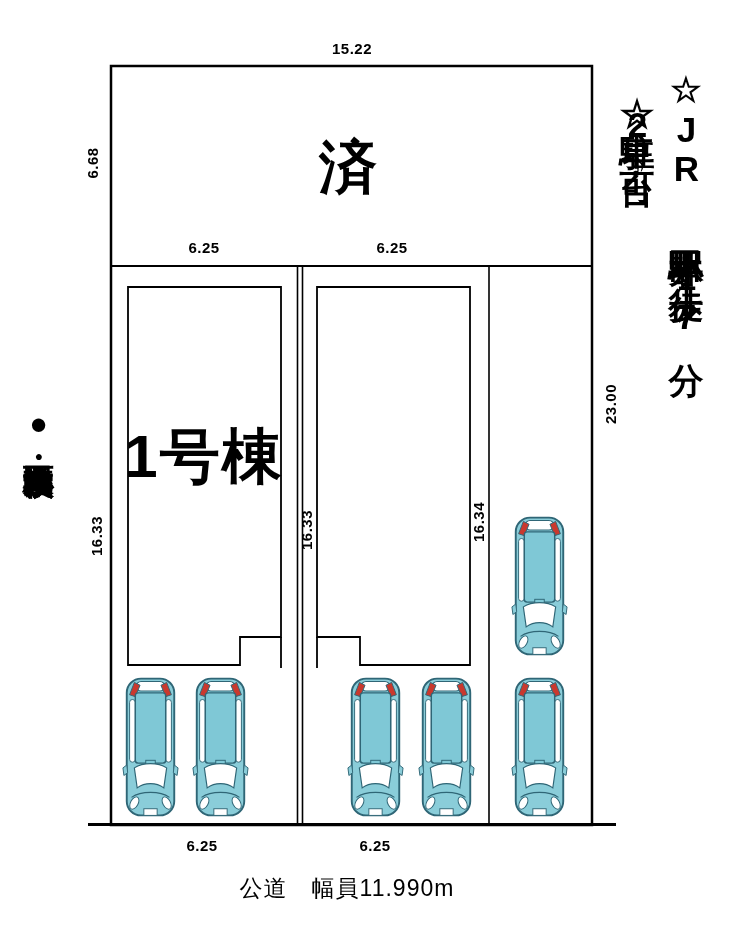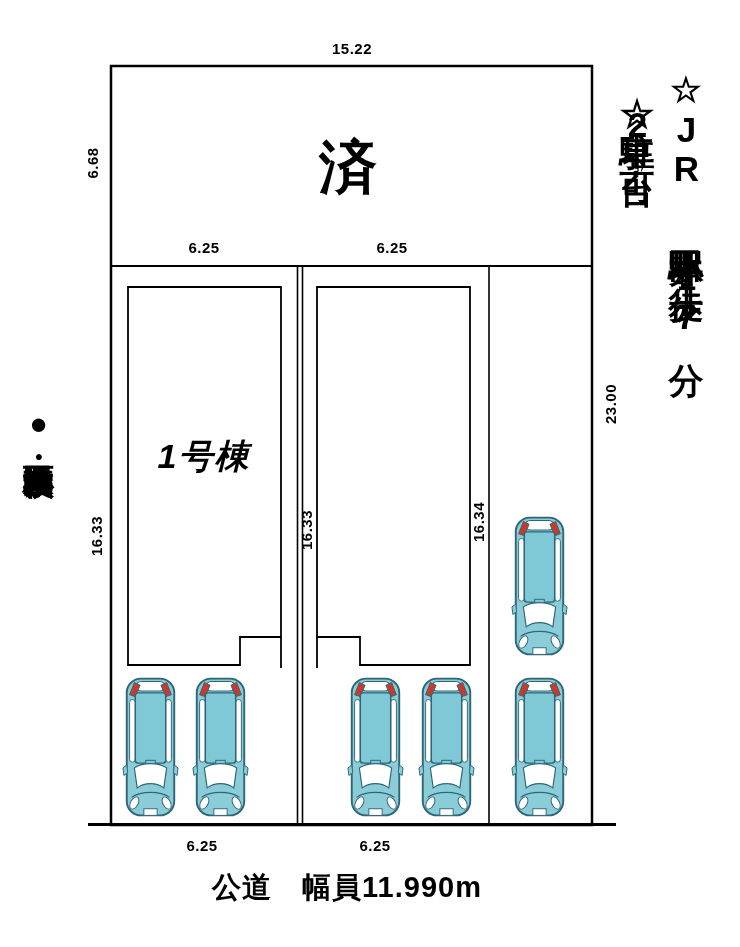--- a/index.html
+++ b/index.html
@@ -8,22 +8,22 @@
     font-family:"Liberation Sans", sans-serif; overflow:hidden; color:#000;
   }
   svg.layer { position:absolute; left:0; top:0; }
   .label {
     position:absolute; transform:translate(-50%,-50%);
     white-space:nowrap; color:#000; text-align:center;
   }
   .dim  { font-size:15px; font-weight:bold; letter-spacing:0.5px; }
   .rot  { transform:translate(-50%,-50%) rotate(-90deg); }
   .sold { font-size:58px; font-weight:bold; }
-  .bldg { font-size:34px; font-weight:bold; letter-spacing:2px;font-style:italic; }
-  .road { font-size:29px; font-weight:bold; letter-spacing:1px; }
+  .bldg { font-size:60px; font-weight:bold; letter-spacing:2px; }
+  .road { font-size:23px; font-weight:normal; letter-spacing:1px; }
   .vnote {
     position:absolute; writing-mode:vertical-rl; text-orientation:upright;
     font-weight:bold; line-height:1; color:#000; white-space:nowrap;
   }
   .schools { left:23px;  top:406px; font-size:31px; }
   .station { left:669px; top:70px;  font-size:35px; }
   .parking { left:620px; top:70px;  font-size:35px; }
 </style>
 </head>
 <body>

